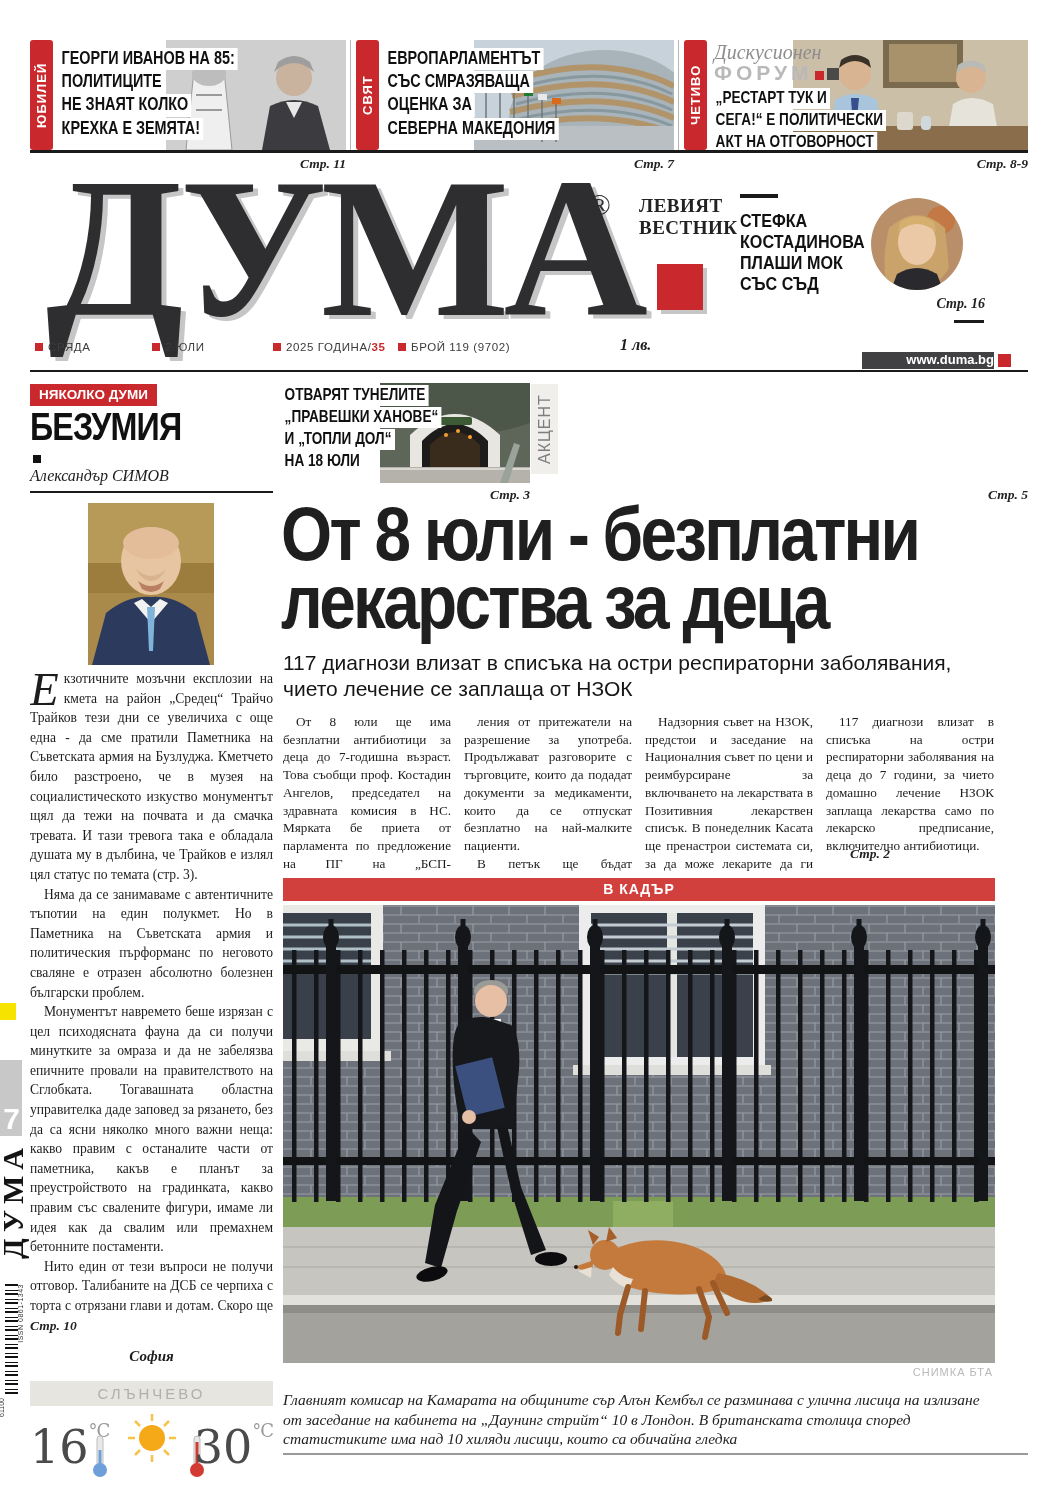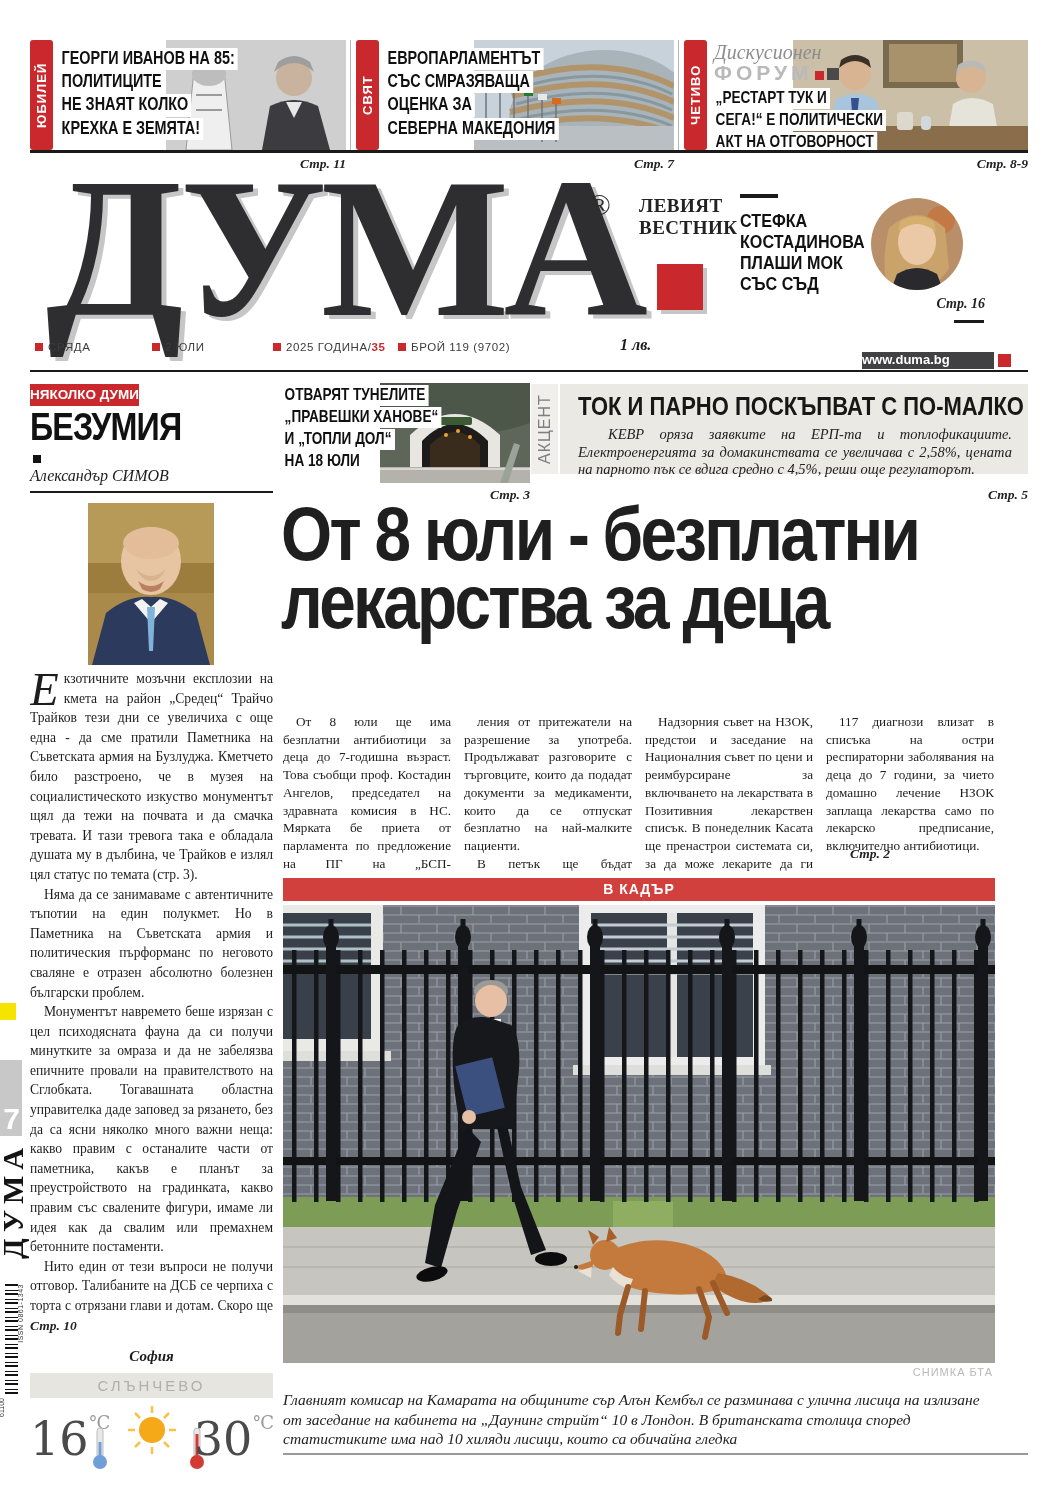--- a/index.html
+++ b/index.html
@@ -61,44 +61,44 @@
   .k-ref{position:absolute;left:120px;top:106px;width:125px;text-align:right;font-size:14px;}
   .kdash2{position:absolute;left:214px;top:130px;width:30px;height:3px;background:#1a1a1a;}
 
   
   .info-item{position:absolute;top:341px;font-family:"Liberation Sans",sans-serif;font-size:11.5px;
              letter-spacing:.6px;color:#3c3c3c;}
   .sq{display:inline-block;width:8px;height:8px;background:var(--red);margin-right:5px;}
   .yr-num{color:var(--red);font-weight:bold;}
   .price{position:absolute;left:620px;top:336px;font-weight:bold;font-style:italic;font-size:16px;}
   .web{position:absolute;left:862px;top:352px;width:132px;height:17px;background:#414143;color:#fff;
-       font-family:"Liberation Sans",sans-serif;font-weight:bold;font-size:13px;text-align:left;line-height:16px;}
+       font-family:"Liberation Sans",sans-serif;font-weight:bold;font-size:13px;text-align:right;line-height:16px;}
   .web-sq{position:absolute;left:998px;top:354px;width:13px;height:13px;background:var(--red);}
   .mast-rule{left:30px;top:370px;width:998px;height:2px;}
 
   
   .badge{position:absolute;left:30px;top:384px;background:var(--red);color:#fff;
-         font-family:"Liberation Sans",sans-serif;font-weight:bold;font-size:13.5px;padding:3px 0 4px;}
+         font-family:"Liberation Sans",sans-serif;font-weight:bold;font-size:13.5px;padding:3px 9px 4px;}
   .op-title{position:absolute;left:30px;top:406px;font-family:"Liberation Sans",sans-serif;font-weight:bold;
             font-size:38px;letter-spacing:-1px;transform:scaleX(.85);transform-origin:left top;color:#111;}
   .op-bullet{position:absolute;left:33px;top:455px;width:8px;height:8px;background:#111;}
   .op-author{position:absolute;left:30px;top:467px;font-style:italic;font-size:16px;}
   .op-rule{left:30px;top:491px;width:243px;height:2px;}
   .op-photo{position:absolute;left:88px;top:503px;width:126px;height:162px;}
   .op-body{position:absolute;left:30px;top:669px;width:243px;height:646px;overflow:hidden;
            font-size:13.6px;line-height:19.6px;text-align:justify;color:#1d1d1d;}
   .op-body p{margin:0;text-indent:14px;}
   .op-body p.first{text-indent:0;}
   .dropcap{float:left;font-size:47px;line-height:37px;font-style:italic;padding:2px 5px 0 0;font-family:"Liberation Serif",serif;}
   .op-ref{position:absolute;left:30px;top:1318px;width:243px;text-align:left;}
 
   
   .weather{position:absolute;left:30px;top:1348px;width:243px;}
   .w-city{text-align:center;font-weight:bold;font-style:italic;font-size:15px;}
-  .w-cond{margin-top:8px;background:#e7e5e0;color:#b2b0aa;text-align:center;
+  .w-cond{margin-top:16px;background:#e7e5e0;color:#b2b0aa;text-align:center;
           font-family:"Liberation Sans",sans-serif;font-size:15px;letter-spacing:3px;padding:4px 0;}
   .w-row{position:relative;height:86px;}
   .w-num{position:absolute;top:16px;font-family:"DejaVu Serif",serif;font-weight:normal;
          font-size:46px;color:#4a4a4a;line-height:1;}
   .w-unit{font-size:18px;color:#9a9a9a;vertical-align:26px;letter-spacing:-1px;}
   .w-low{left:0;}
   .w-high{right:0;}
   .w-thermo{position:absolute;top:28px;width:16px;height:44px;}
   .w-thermo.low{left:62px;}
   .w-thermo.high{right:68px;}
@@ -366,30 +366,27 @@
     <div class="strip-hl boxed-lines">
         <span>ОТВАРЯТ ТУНЕЛИТЕ</span>
         <span>„ПРАВЕШКИ ХАНОВЕ“</span>
         <span>И „ТОПЛИ ДОЛ“</span>
         <span>НА 18 ЮЛИ</span>
       </div>
   </div>
   <div class="tunnel-ref pref">Стр. 3</div>
 
   <div class="akc-label">АКЦЕНТ</div>
-  <div class="akc-box">
-    <div class="akc-hl">ТОК И ПАРНО ПОСКЪПВАТ С ПО-МАЛКО</div>
-    <div class="akc-sum">КЕВР оряза заявките на ЕРП-та и топлофикациите. Електроенергията за домакинствата се увеличава с 2,58%, цената на парното пък се вдига средно с 4,5%, реши още регулаторът.</div>
-  </div>
   <div class="akc-ref pref">Стр. 5</div>
 
   <div class="mh plain-lines">
       <span>От 8 юли - безплатни</span>
       <span>лекарства за деца</span>
     </div>
+  <div class="sub">117 диагнози влизат в списъка на остри респираторни заболявания, чието лечение се заплаща от НЗОК</div>
   <div class="cols">
     <div class="col">
       <p>От 8 юли ще има безплатни антибиотици за деца до 7-годишна възраст. Това съобщи проф. Костадин Ангелов, председател на здравната комисия в НС. Мярката бе приета от парламента по предложение на ПГ на „БСП-ОБЕДИНЕНА ЛЕВИЦА“.</p>
 
     </div>
     <div class="col">
       <p>ления от притежатели на разрешение за употреба. Продължават разговорите с търговците, които да подадат документи за медикаменти, които да се отпускат безплатно на най-малките пациенти.</p>
       <p>В петък ще бъдат обнародвани решенията на</p>
     </div>
     <div class="col">

